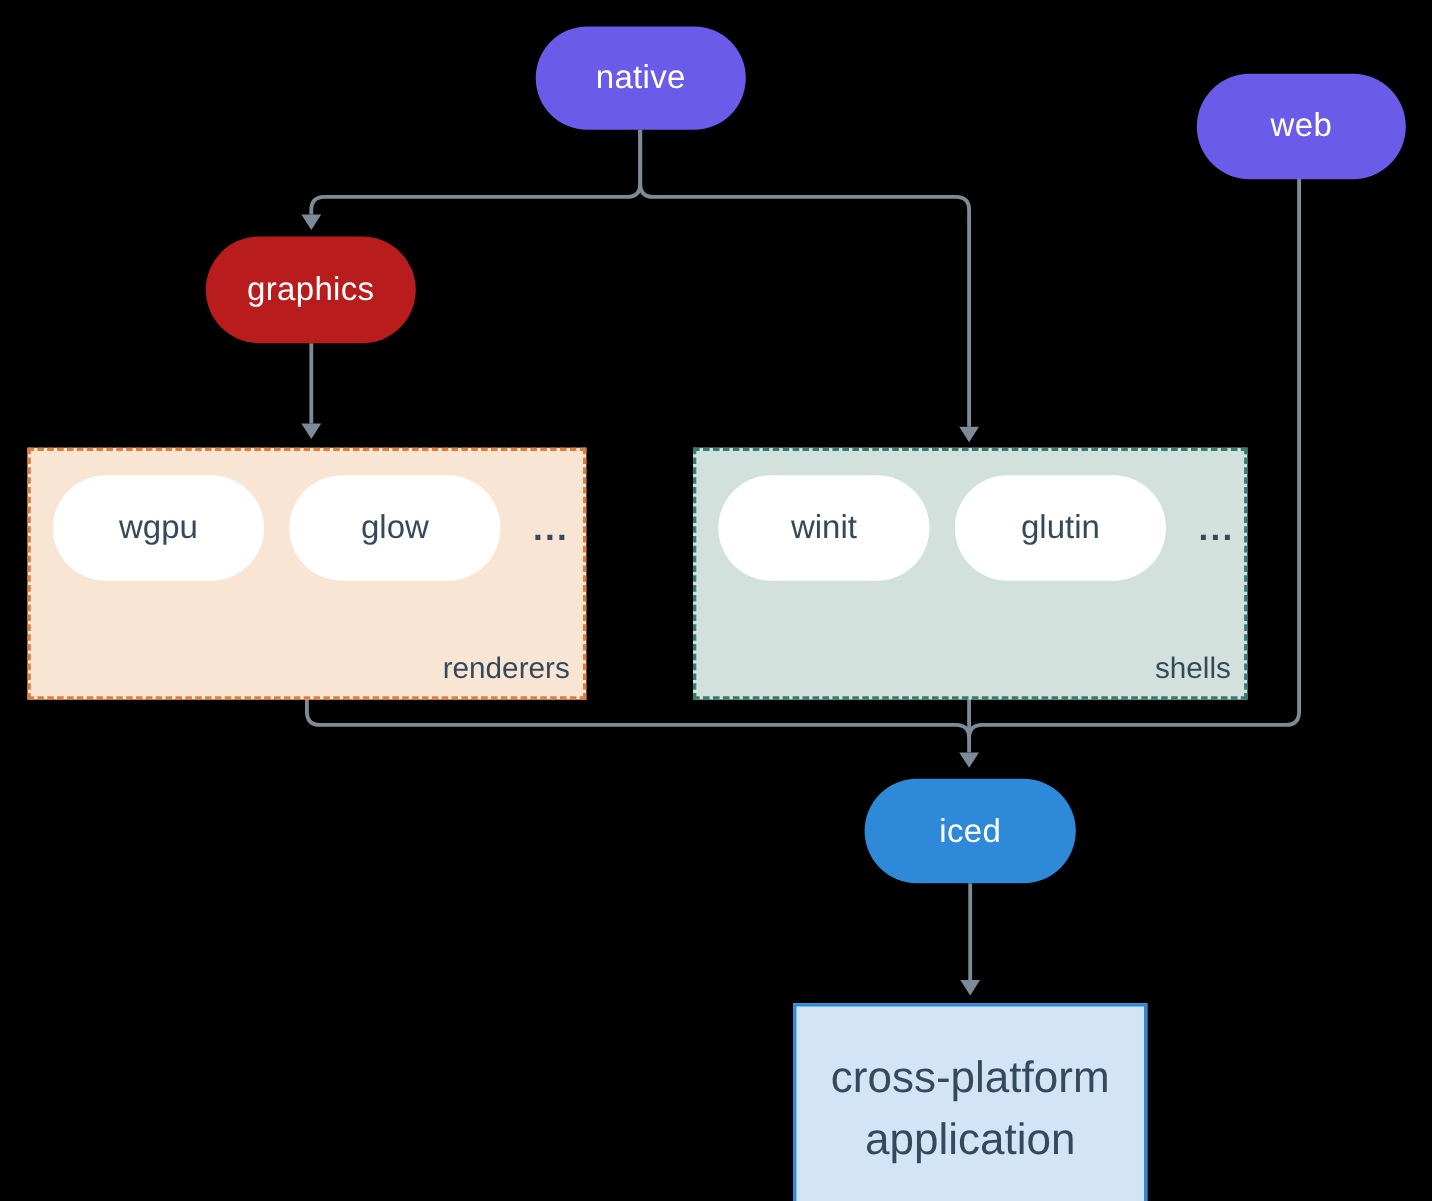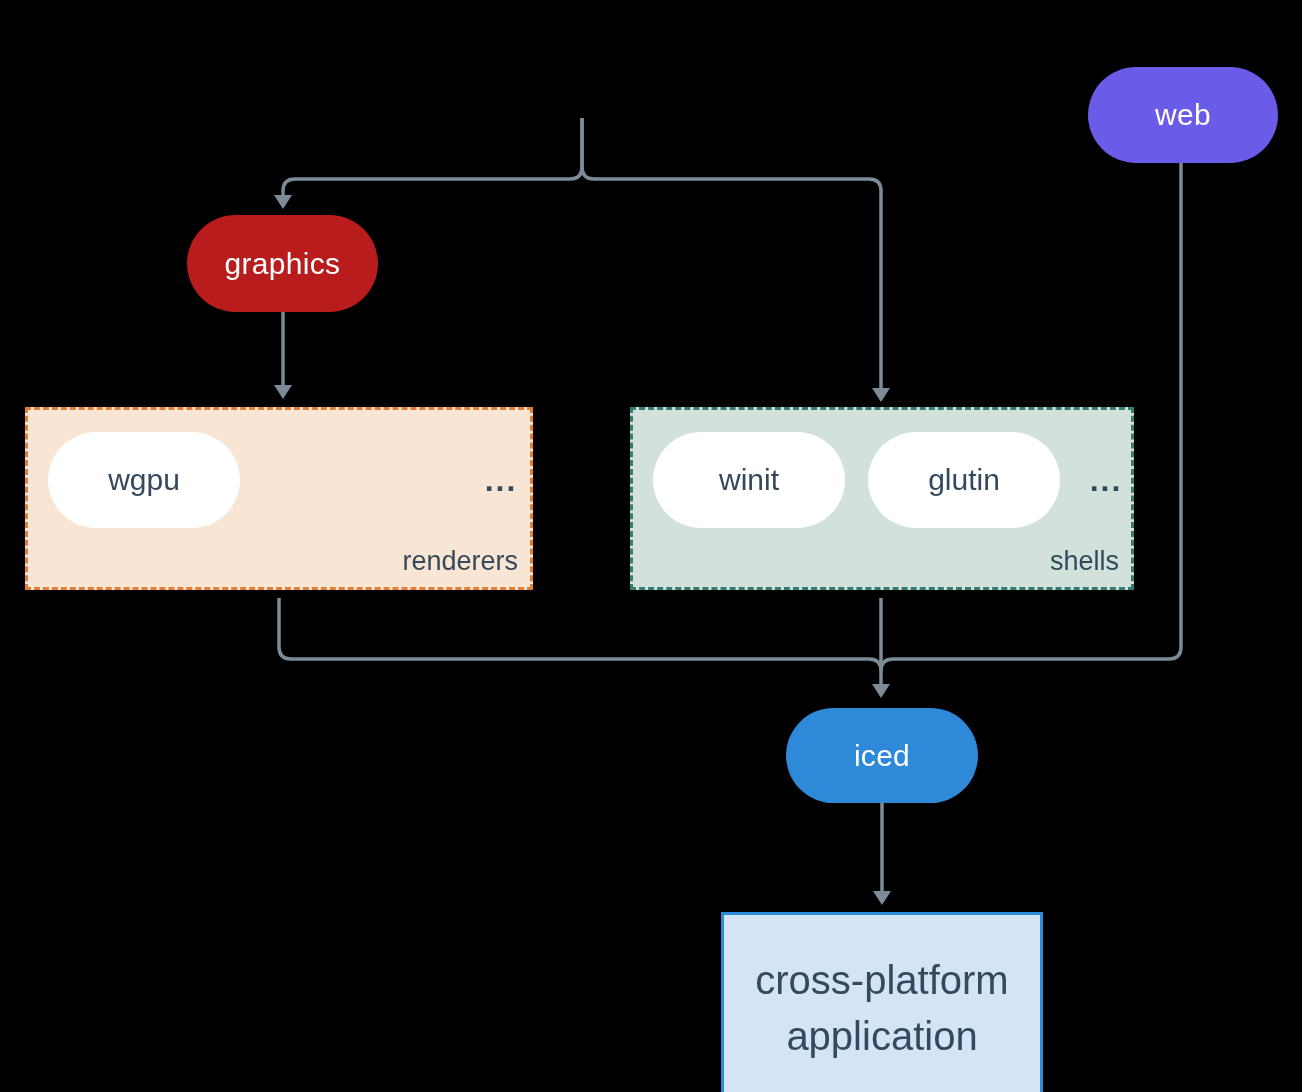--- a/index.html
+++ b/index.html
@@ -41,21 +41,21 @@
     letter-spacing: 0.3px;
     color: #ffffff;
   }
   .pill-native   { left: 487px;  top: 24px;  width: 191px; height: 94px; background: #6a5be9; }
   .pill-web      { left: 1088px; top: 23px;  width: 190px; height: 96px; background: #6a5be9; margin-top: 44px; }
   .pill-graphics { left: 187px;  top: 215px; width: 191px; height: 97px; background: #b91c1c; }
   .pill-iced     { left: 786px;  top: 708px; width: 192px; height: 95px; background: #2e89d8; }
   .group {
     position: absolute;
     top: 407px;
-    height: 183px;
+    height: 229px;
     box-sizing: border-box;
   }
   .group-renderers {
     left: 25px;
     width: 508px;
     background: #f9e5d4;
     border: 3px dashed #e07f37;
   }
   .group-shells {
     left: 630px;
@@ -138,32 +138,38 @@
 
     <path class="edge" d="M 1181 119 L 1181 647 Q 1181 659 1169 659 L 893 659 Q 881 659 881 671"></path>
 
     <path class="edge" d="M 881 598 L 881 684"></path>
     <polygon class="arrowhead" points="881,698 872,684 890,684"></polygon>
 
     <path class="edge" d="M 882 803 L 882 891"></path>
     <polygon class="arrowhead" points="882,905 873,891 891,891"></polygon>
   </svg>
 
+  <div class="pill pill-native">
+    <span>native</span>
+  </div>
 
   <div class="pill pill-web">
     <span>web</span>
   </div>
 
   <div class="pill pill-graphics">
     <span>graphics</span>
   </div>
 
   <div class="group group-renderers">
     <div class="white-pill wp-1">
       <span>wgpu</span>
+    </div>
+    <div class="white-pill wp-2">
+      <span>glow</span>
     </div>
     <div class="ellipsis">...</div>
     <div class="group-label">renderers</div>
   </div>
 
   <div class="group group-shells">
     <div class="white-pill wp-1">
       <span>winit</span>
     </div>
     <div class="white-pill wp-2">

